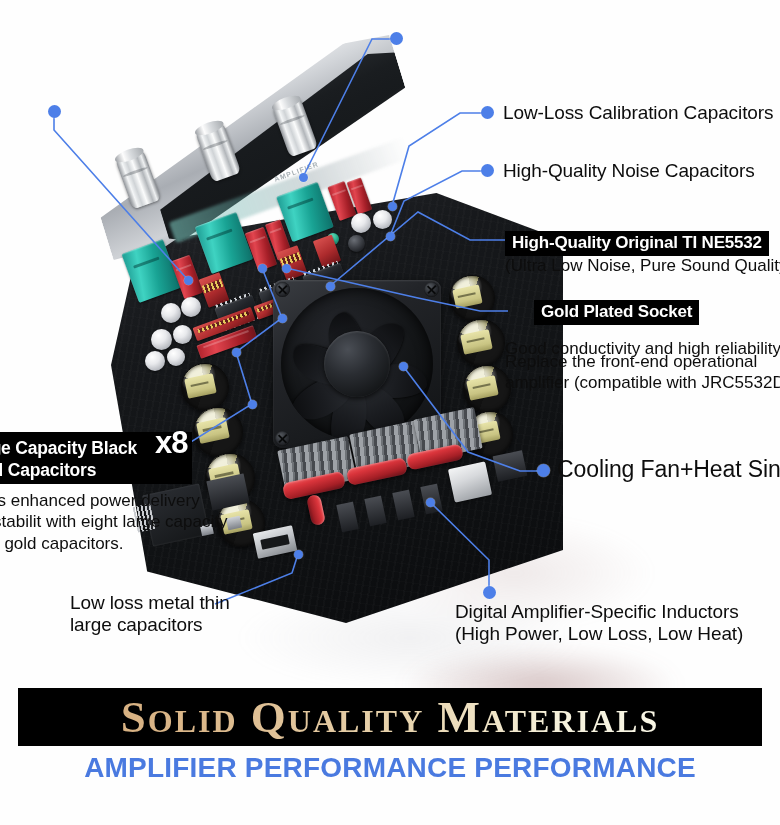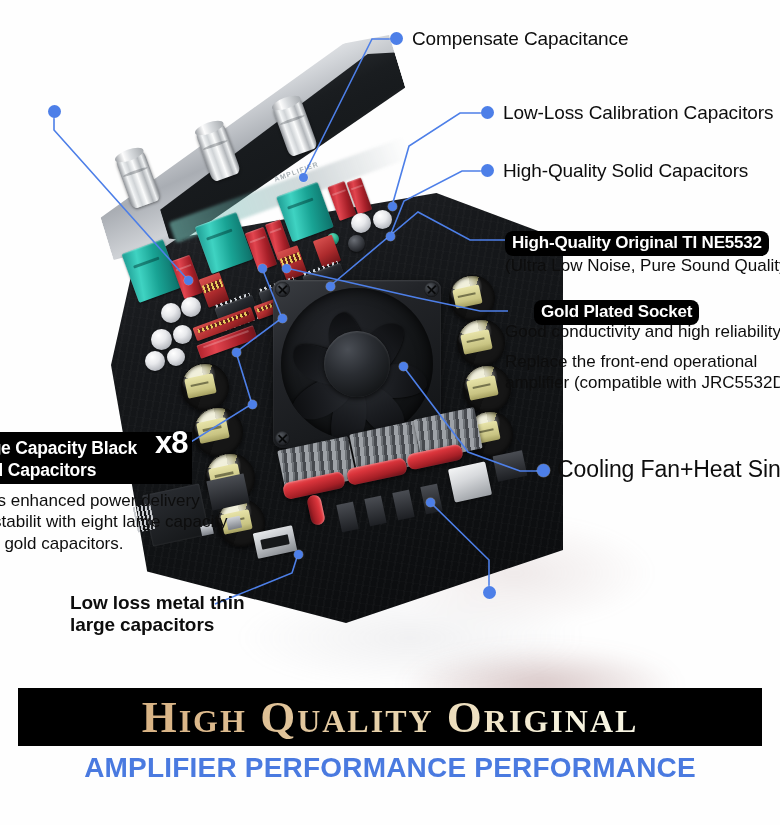--- a/index.html
+++ b/index.html
@@ -228,21 +228,21 @@
   .dot.sm{width:9px;height:9px;}
   svg#leads{position:absolute;left:0;top:0;width:780px;height:825px;pointer-events:none;}
 
   .label{
     position:absolute;color:#0d0d0d;font-size:19px;line-height:1.16;
     white-space:nowrap;letter-spacing:-.1px;
   }
   .label.sz2{font-size:17px;}
   .boxlabel{
     position:absolute;background:#000;color:#fff;font-size:17px;font-weight:bold;
-    padding:2px 7px 3px 7px;white-space:nowrap;letter-spacing:-.2px;border-radius:8px;
+    padding:2px 7px 3px 7px;white-space:nowrap;letter-spacing:-.2px;
   }
   .subtext{
     position:absolute;color:#0d0d0d;font-size:17px;line-height:1.2;white-space:nowrap;
   }
 
   
   #bg-box{
     position:absolute;left:-44px;top:432px;width:236px;height:52px;background:#000;
   }
   #bg-box .txt{
@@ -472,64 +472,65 @@
   <div class="dot sm" style="left:326px;top:282px;"></div>
   <div class="dot sm" style="left:282px;top:264px;"></div>
   <div class="dot sm" style="left:399px;top:362px;"></div>
   <div class="dot sm" style="left:248px;top:400px;"></div>
   <div class="dot sm" style="left:232px;top:348px;"></div>
   <div class="dot sm" style="left:278px;top:314px;"></div>
   <div class="dot sm" style="left:258px;top:264px;"></div>
   <div class="dot sm" style="left:294px;top:550px;"></div>
   <div class="dot sm" style="left:426px;top:498px;"></div>
 
-  <div class="label" style="left:412px;top:28px;">
-    <span>Compensate Capacitance</span>
-  </div>
 
   <div class="label" style="left:503px;top:102px;">
     <span>Low-Loss Calibration Capacitors</span>
   </div>
 
   <div class="label" style="left:503px;top:160px;">
-    <span>High-Quality Solid Capacitors</span>
+    <span>High-Quality Noise Capacitors</span>
   </div>
 
   <div class="label" style="left:16px;top:67px;">
   </div>
 
   <div class="boxlabel" style="left:505px;top:231px;">High-Quality Original TI NE5532</div>
   <div class="subtext" style="left:505px;top:256px;">(Ultra Low Noise, Pure Sound Quality)</div>
 
   <div class="boxlabel" style="left:534px;top:300px;text-align:center;">Gold Plated Socket</div>
-  <div class="subtext" style="left:505px;top:322px;">Good conductivity and high reliability</div>
+  <div class="subtext" style="left:505px;top:339px;">Good conductivity and high reliability</div>
   <div class="subtext" style="left:505px;top:352px;">Replace the front-end operational</div>
   <div class="subtext" style="left:505px;top:373px;">amplifier (compatible with JRC5532DD)</div>
 
   <div class="label sz2" style="left:557px;top:456px;font-size:23px;">
     <span>Cooling Fan+Heat Sink</span>
   </div>
 
   <div id="bg-box">
     <div class="txt">
       <div>Large Capacity Black</div>
       <div>Gold Capacitors</div>
     </div>
   </div>
   <div id="bg-x8">x8</div>
   <div id="bg-desc">
     <div>Offers enhanced power delivery</div>
     <div>and stabilit with eight large capacity</div>
     <div>black gold capacitors.</div>
   </div>
 
-  <div class="label" style="left:70px;top:592px;font-weight:bold;">
+  <div class="label" style="left:70px;top:592px;">
     <div>Low loss metal thin</div>
     <div>large capacitors</div>
   </div>
 
+  <div class="label" style="left:455px;top:601px;">
+    <div>Digital Amplifier-Specific Inductors</div>
+    <div>(High Power, Low Loss, Low Heat)</div>
+  </div>
 
   <div id="banner">
-    <div class="title">High Quality Original</div>
+    <div class="title">Solid Quality Materials</div>
   </div>
   <div id="tagline">AMPLIFIER PERFORMANCE PERFORMANCE</div>
 
 </div>
 
 </body></html>

